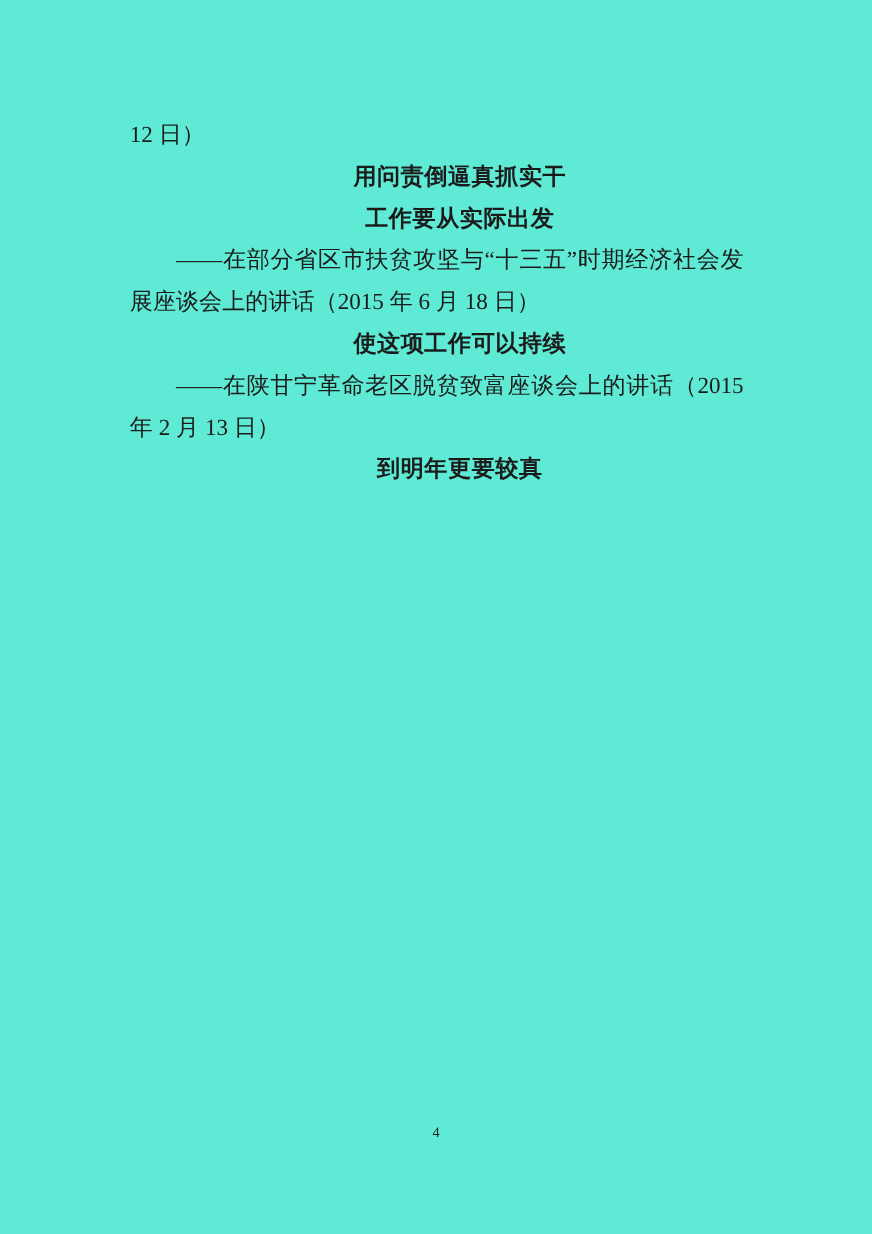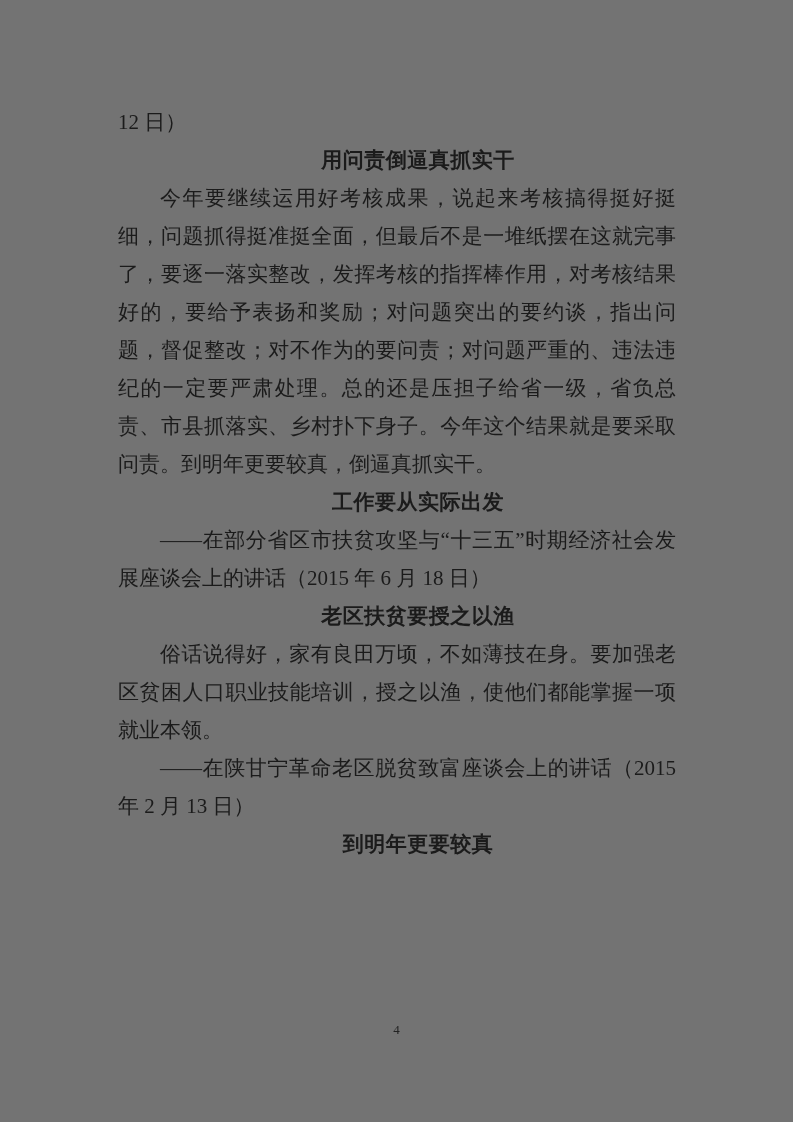--- a/index.html
+++ b/index.html
@@ -4,21 +4,21 @@
 <style>
   html, body {
     margin: 0;
     padding: 0;
     background: #ffffff;
   }
   .page {
     position: relative;
     width: 793px;
     height: 1122px;
-    background: #737373;
+    background: #5eead4;
     overflow: hidden;
     font-family: "Liberation Serif", "DejaVu Serif", serif;
     color: #1b1b1b;
   }
   .content {
     position: absolute;
     left: 118px;
     top: 103px;
     width: 558px;
     font-size: 21px;
@@ -60,27 +60,25 @@
 </style>
 </head>
 <body>
 
 <div class="page">
   <div class="content">
 
     <p class="carryover">12 日）</p>
 
     <h3 class="heading">用问责倒逼真抓实干</h3>
-    <p class="para">今年要继续运用好考核成果，说起来考核搞得挺好挺细，问题抓得挺准挺全面，但最后不是一堆纸摆在这就完事了，要逐一落实整改，发挥考核的指挥棒作用，对考核结果好的，要给予表扬和奖励；对问题突出的要约谈，指出问题，督促整改；对不作为的要问责；对问题严重的、违法违纪的一定要严肃处理。总的还是压担子给省一级，省负总责、市县抓落实、乡村扑下身子。今年这个结果就是要采取问责。到明年更要较真，倒逼真抓实干。</p>
 
     <h3 class="heading">工作要从实际出发</h3>
     <p class="attr">——在部分省区市扶贫攻坚与“十三五”时期经济社会发展座谈会上的讲话（2015 年 6 月 18 日）</p>
 
-    <h3 class="heading">老区扶贫要授之以渔</h3>
-    <p class="para">俗话说得好，家有良田万顷，不如薄技在身。要加强老区贫困人口职业技能培训，授之以渔，使他们都能掌握一项就业本领。</p>
+    <h3 class="heading">使这项工作可以持续</h3>
     <p class="attr">——在陕甘宁革命老区脱贫致富座谈会上的讲话（2015 年 2 月 13 日）</p>
 
     <h3 class="heading">到明年更要较真</h3>
 
   </div>
 
   <div class="footer">4</div>
 </div>
 
 </body></html>

